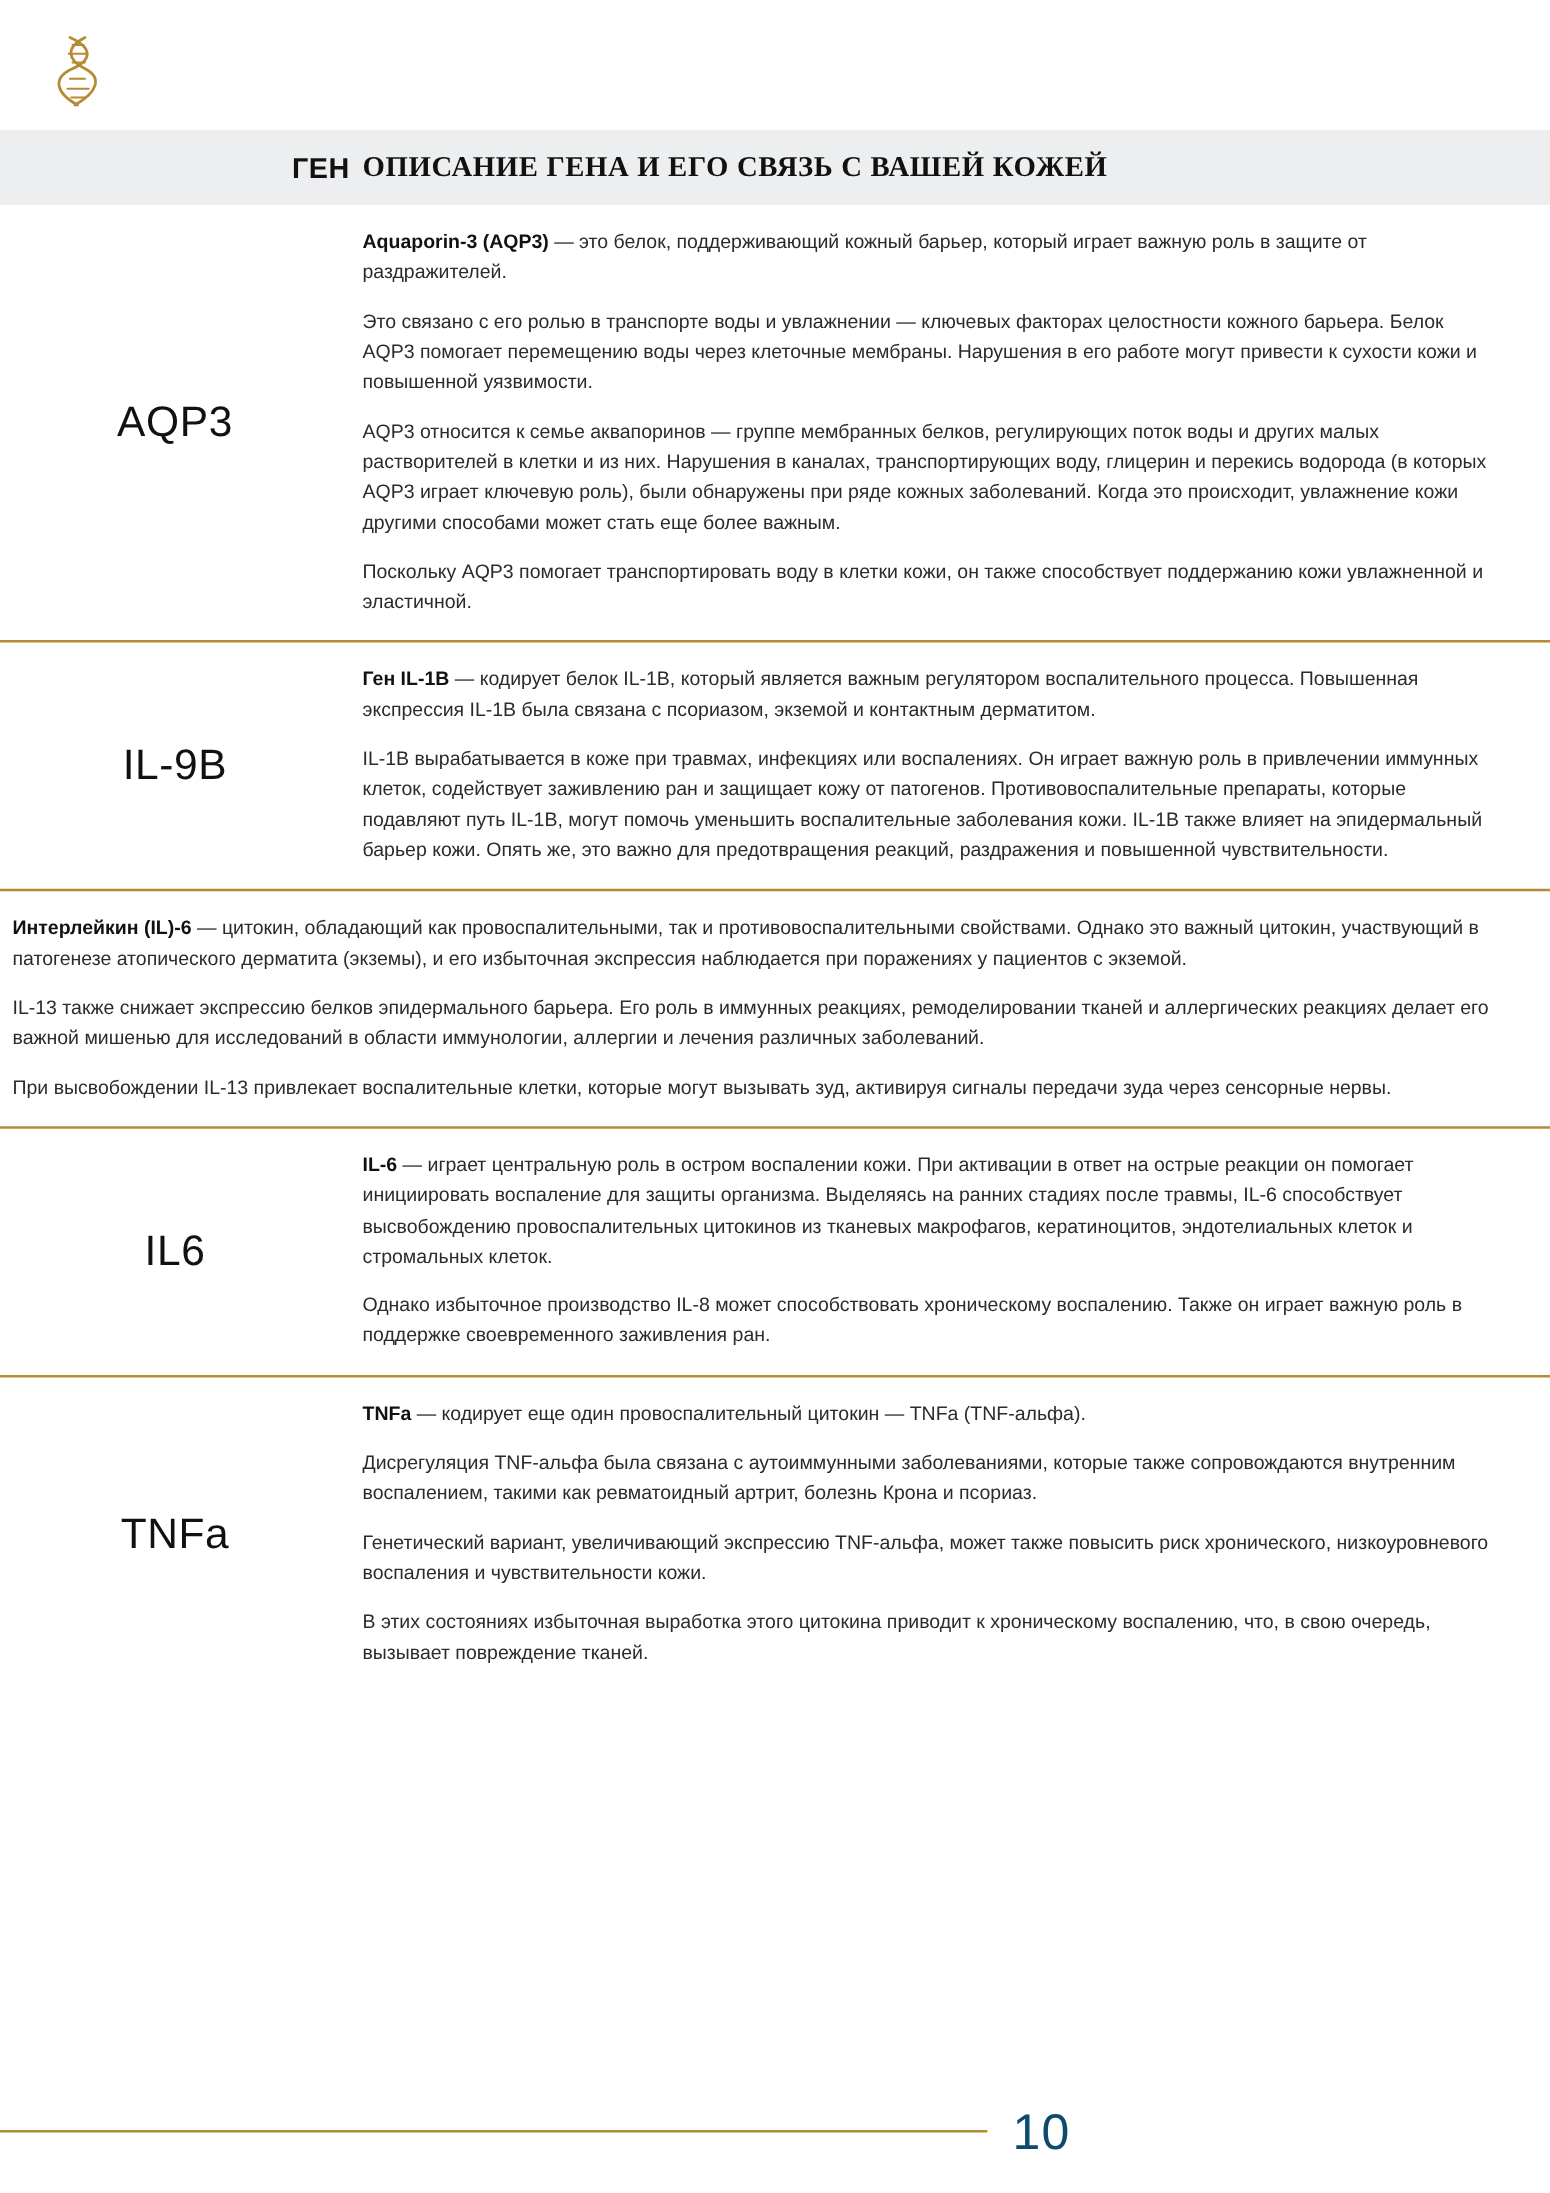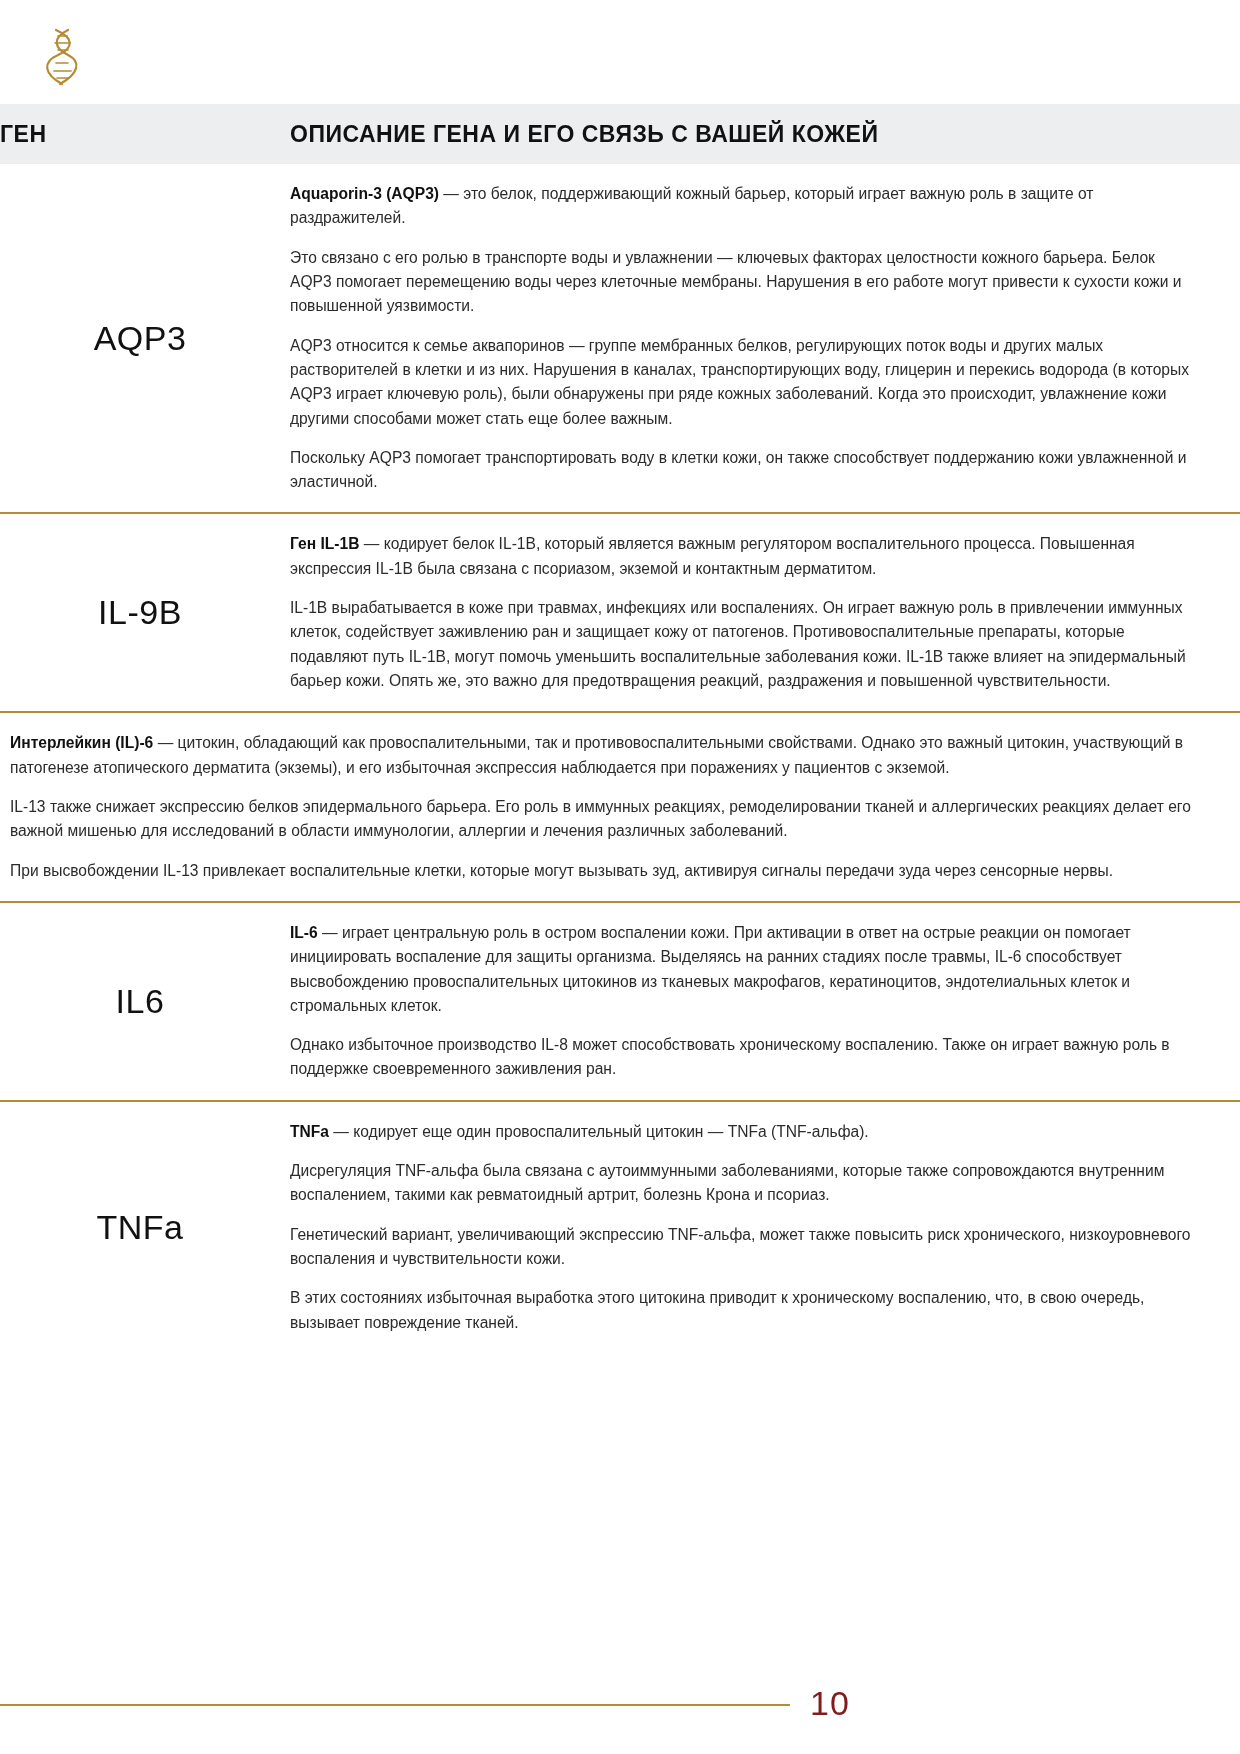--- a/index.html
+++ b/index.html
@@ -32,33 +32,34 @@
     top: 104px;
     left: 0;
     width: 1240px;
     height: 60px;
     background: #eceef0;
     display: flex;
     align-items: center;
   }
   .th-gene {
     width: 280px;
-    text-align: left;
+    text-align: right;
     font-size: 23px;
     font-weight: bold;
     letter-spacing: 0.5px;
     color: #111;
   }
   .th-desc {
     flex: 1;
     padding-left: 10px;
     font-size: 23px;
     font-weight: bold;
     letter-spacing: 0.5px;
     color: #111;
+    font-family: Liberation Serif, serif;
   }
 
   
   .table-body {
     position: absolute;
     top: 164px;
     left: 0;
     width: 1240px;
   }
   .row {
@@ -108,22 +109,22 @@
     left: 0;
     top: 20px;
     width: 790px;
     height: 2px;
     background: #b58b34;
   }
   .footer-page {
     position: absolute;
     left: 810px;
     top: 0;
-    font-size: 34px;
-    color: #7f1d1d;
+    font-size: 40px;
+    color: #0c4a6e;
     font-weight: 400;
     letter-spacing: 1px;
   }
 </style>
 </head>
 <body>
 
 <div class="logo-wrap">
   <svg width="60" height="70" viewBox="0 0 60 70">
     <g fill="none" stroke="#b58b34" stroke-width="2.2" stroke-linecap="round">

